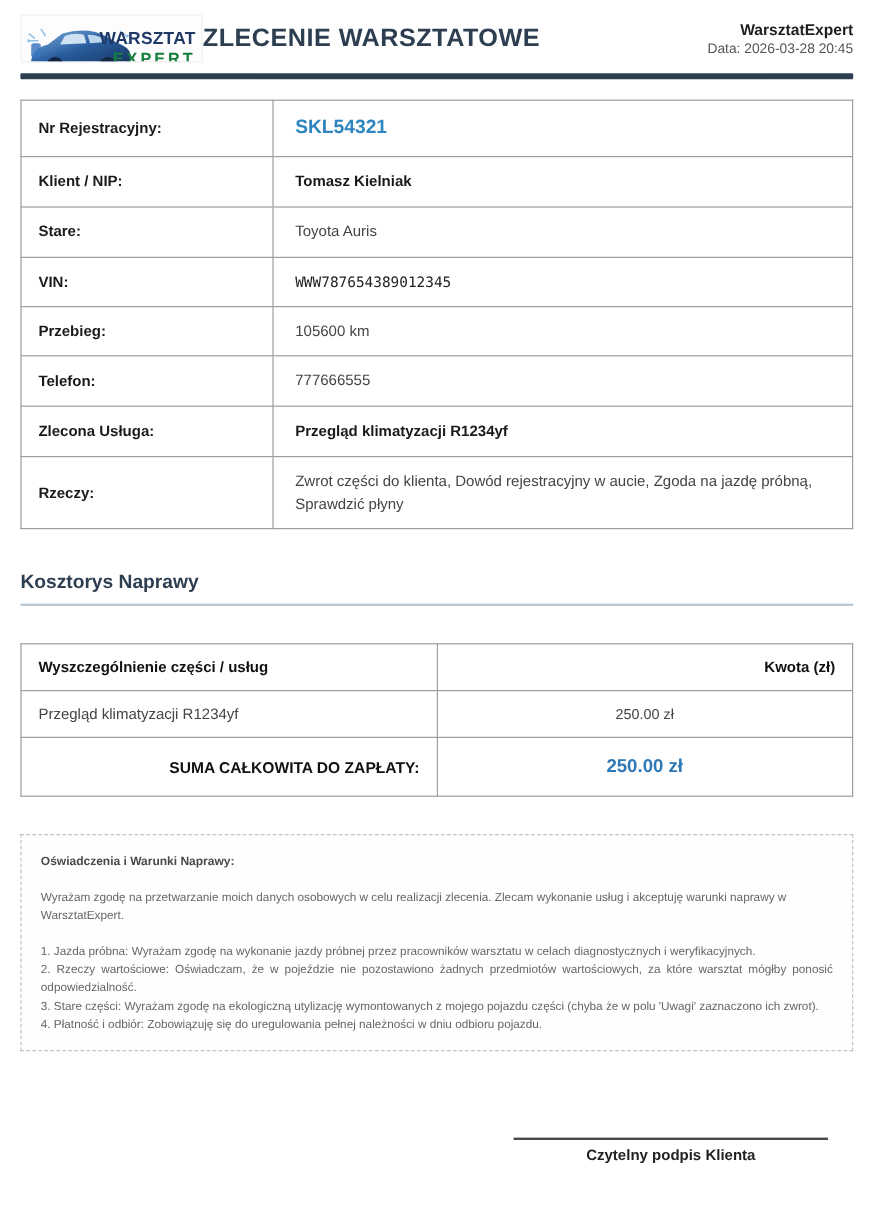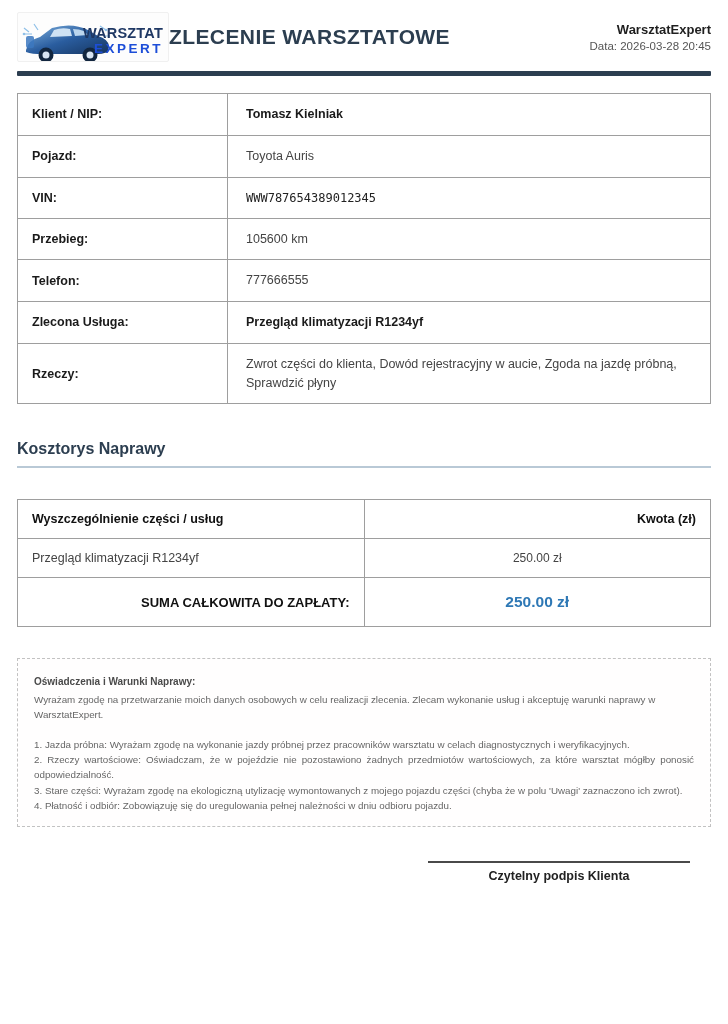--- a/index.html
+++ b/index.html
@@ -10,28 +10,28 @@
     background: #ffffff;
     font-family: "Liberation Sans", sans-serif;
     color: #333;
     overflow: hidden;
   }
   .page { padding: 0 17px; }
 
   
   .header { display: flex; align-items: center; padding-top: 12px; }
   .logo {
-    width: 152px; height: 50px; position: relative;
+    width: 152px; height: 40px; position: relative;
     background: #fdfdfd; border: 1px solid #f0f0f0; border-radius: 2px;
     flex: 0 0 auto; overflow: hidden;
   }
   .logo svg { position: absolute; left: 2px; top: 3px; }
   .logo-text { position: absolute; right: 5px; top: 13px; text-align: left; line-height: 1; }
   .logo-warsztat { font-weight: 800; color: #1f3864; font-size: 14.5px; letter-spacing: 0.2px; }
-  .logo-expert { color: #1d4ed8; font-size: 13.5px; font-weight: 600; letter-spacing: 2.5px; margin-top: 1px; padding-left: 11px; }
+  .logo-expert { color: #15803d; font-size: 13.5px; font-weight: 600; letter-spacing: 2.5px; margin-top: 1px; padding-left: 11px; }
   .page-title {
     flex: 1; margin: 0; text-align: left;
     font-size: 21px; font-weight: 800; color: #2c3e50; letter-spacing: 0.4px;
   }
   .header-right { width: 152px; flex: 0 0 auto; text-align: right; }
   .company-name { font-weight: bold; font-size: 13px; color: #1f1f1f; }
   .document-date { font-size: 11.5px; color: #555; margin-top: 3px; }
   .navy-bar { height: 5px; background: #2c3e50; margin-top: 9px; border-radius: 1px; }
 
   
@@ -63,26 +63,26 @@
   .item-desc { font-size: 12.5px; color: #444; padding: 12px 14px; }
   .item-amount { font-size: 12px; color: #444; text-align: center; padding: 12px 14px; }
   .total-label { text-align: right; font-weight: bold; font-size: 13px; color: #111; padding: 15px 14px; }
   .total-value { text-align: center; font-weight: bold; font-size: 15.5px; color: #2e78b5; padding: 15px 14px; }
 
   
   .terms {
     margin-top: 31px; border: 1px dashed #c2c2c2; background: #fffefe;
     padding: 15px 16px 13px 16px; color: #666; font-size: 9.8px; line-height: 1.55;
   }
-  .terms-title { margin: 0 0 2px 0; font-weight: bold; color: #4a4a4a; font-size: 10px; }
+  .terms-title { margin: 0 0 14px 0; font-weight: bold; color: #4a4a4a; font-size: 10px; }
   .terms-intro { margin: 0 0 15px 0; }
   .term-item { margin: 0; text-align: justify; }
 
   
-  .signature { margin: 34px 21px 0 auto; width: 262px; }
+  .signature { margin: 72px 21px 0 auto; width: 262px; }
   .signature-line { border-top: 2px solid #4a4a4a; }
   .signature-label { margin-top: 6px; text-align: center; font-weight: bold; font-size: 12.5px; color: #222; }
 </style>
 </head>
 <body>
 
 <div class="page">
 
   <header class="header">
     <div class="logo">
@@ -116,25 +116,29 @@
       <div class="company-name">WarsztatExpert</div>
       <div class="document-date">Data: 2026-03-28 20:45</div>
     </div>
   </header>
 
   <div class="navy-bar"></div>
 
   <table class="info-table">
     <tbody id="info-rows">
         <tr>
+          <td class="label-cell">Nr Rejestracyjny:</td>
+          <td class="value-cell reg-number">SKL54321</td>
+        </tr>
+        <tr>
           <td class="label-cell">Klient / NIP:</td>
           <td class="value-cell bold">Tomasz Kielniak</td>
         </tr>
         <tr>
-          <td class="label-cell">Pojazd:</td>
+          <td class="label-cell">Stare:</td>
           <td class="value-cell normal">Toyota Auris</td>
         </tr>
         <tr>
           <td class="label-cell">VIN:</td>
           <td class="value-cell mono">WWW787654389012345</td>
         </tr>
         <tr>
           <td class="label-cell">Przebieg:</td>
           <td class="value-cell normal">105600 km</td>
         </tr>

